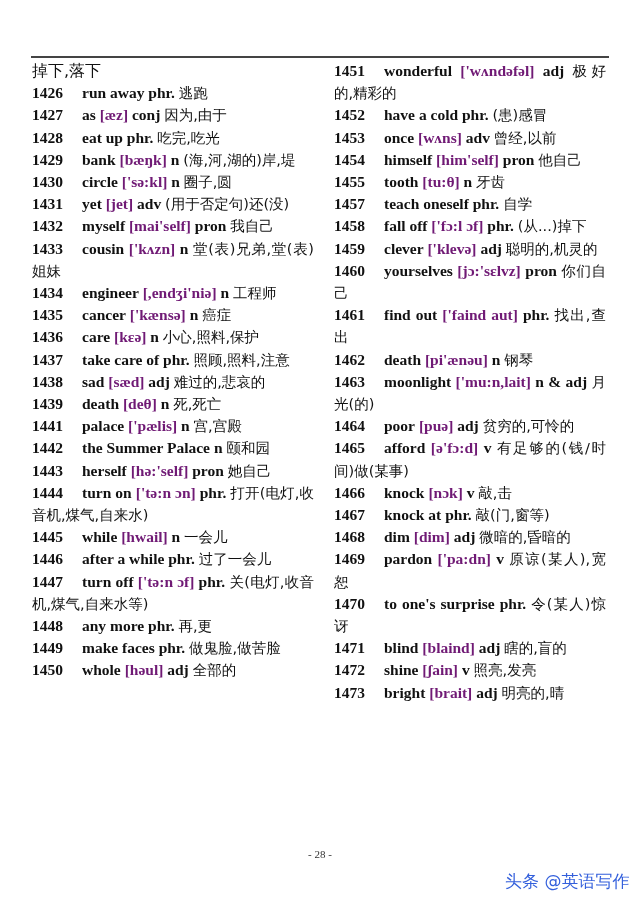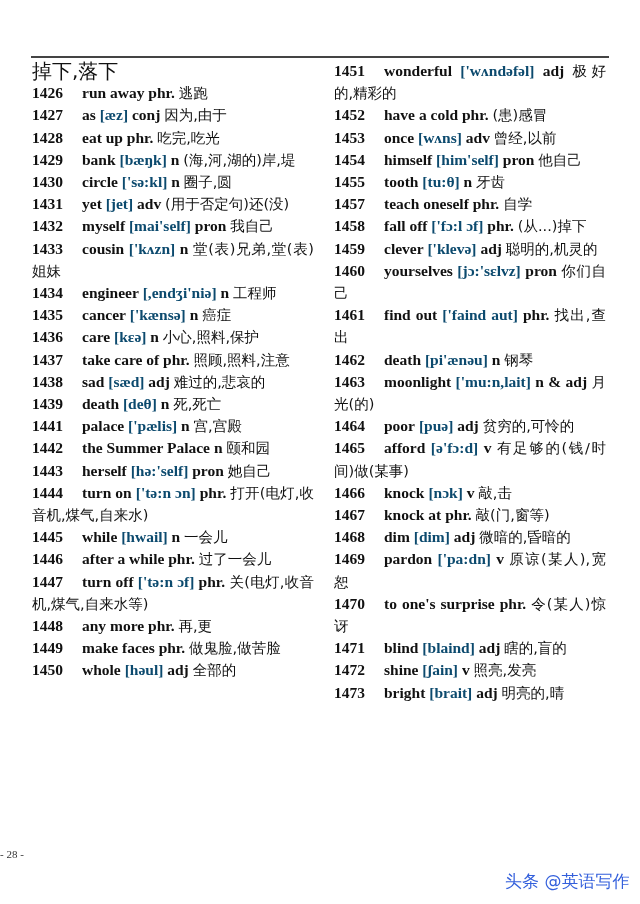--- a/index.html
+++ b/index.html
@@ -6,25 +6,25 @@
     body { width: 640px; height: 904px; position: relative; overflow: hidden;
            font-family: "Liberation Serif", "DejaVu Serif", serif; color: #111; }
     .page { position: absolute; left: 0; top: 0; width: 640px; height: 904px; }
     .top-rule { position: absolute; left: 31px; top: 56px; width: 578px; height: 2px; background: #444; }
     .col { position: absolute; top: 60px; font-size: 15.5px; line-height: 22.2px; }
     .col-left { left: 32px; width: 282px; }
     .col-right { left: 334px; width: 272px; }
     .entry { margin: 0; padding: 0; text-align: justify; word-break: break-all; }
     .num { font-weight: bold; display: inline-block; width: 50px; }
     .word { font-weight: bold; }
-    .phon { color: #0c4a6e; font-weight: bold; }
+    .phon { color: #701a75; font-weight: bold; }
     .pos { font-weight: bold; }
     .cn { font-family: "DejaVu Sans", sans-serif; font-size: 14.5px; }
-    .cont { font-family: "DejaVu Sans", sans-serif; font-size: 20px; }
-    .page-number { position: absolute; top: 848px; left: 0; width: 640px; text-align: left;
+    .cont { font-family: "DejaVu Sans", sans-serif; font-size: 16px; }
+    .page-number { position: absolute; top: 848px; left: 0; width: 640px; text-align: center;
                    font-size: 11px; color: #333; }
     .watermark { position: absolute; left: 505px; top: 870px; font-size: 17px; color: #1d4ed8;
                  font-family: "DejaVu Sans", sans-serif; letter-spacing: 0px; opacity: 0.9; }
   </style>
 </head>
 <body>
 
 <div class="page">
   <div class="top-rule"></div>
 

